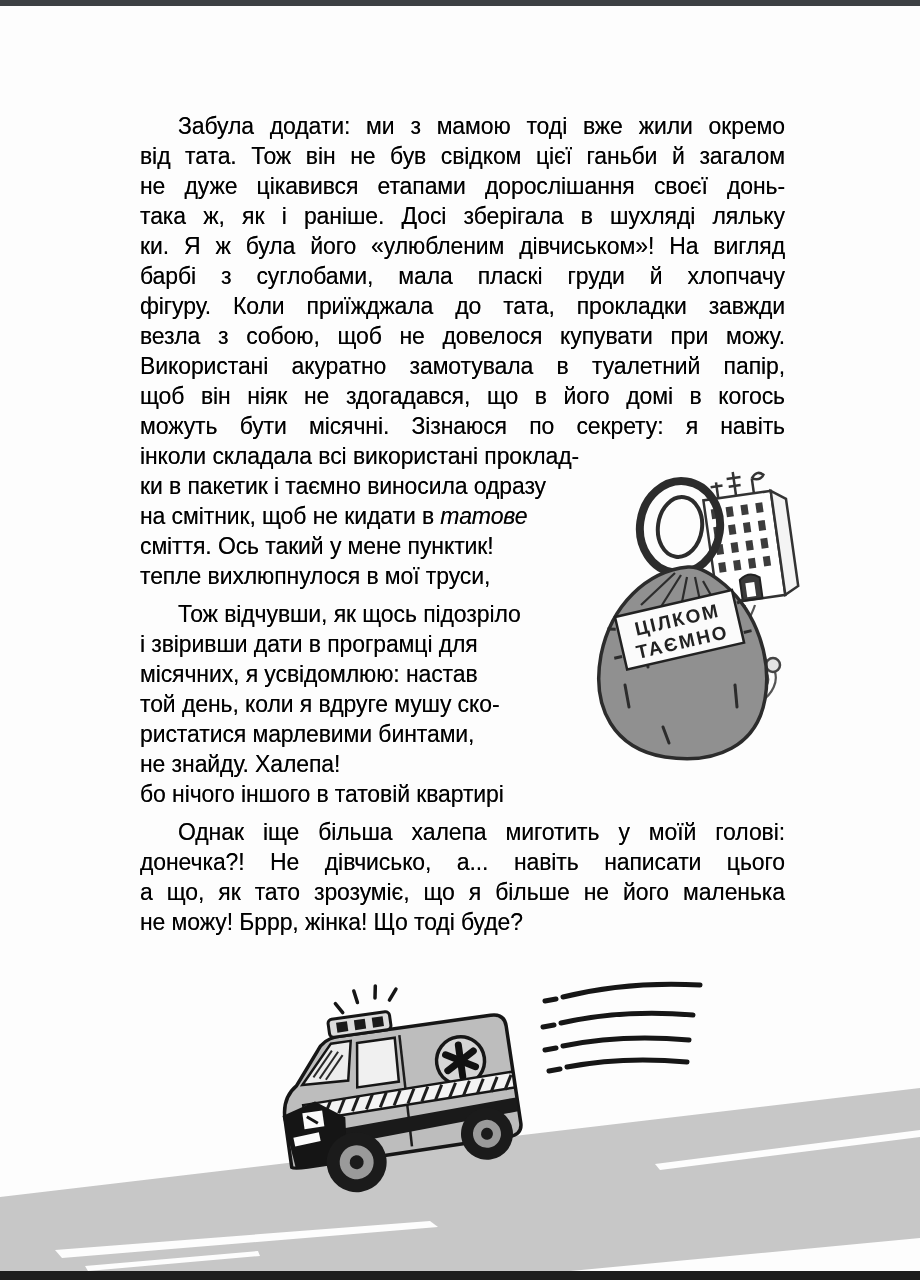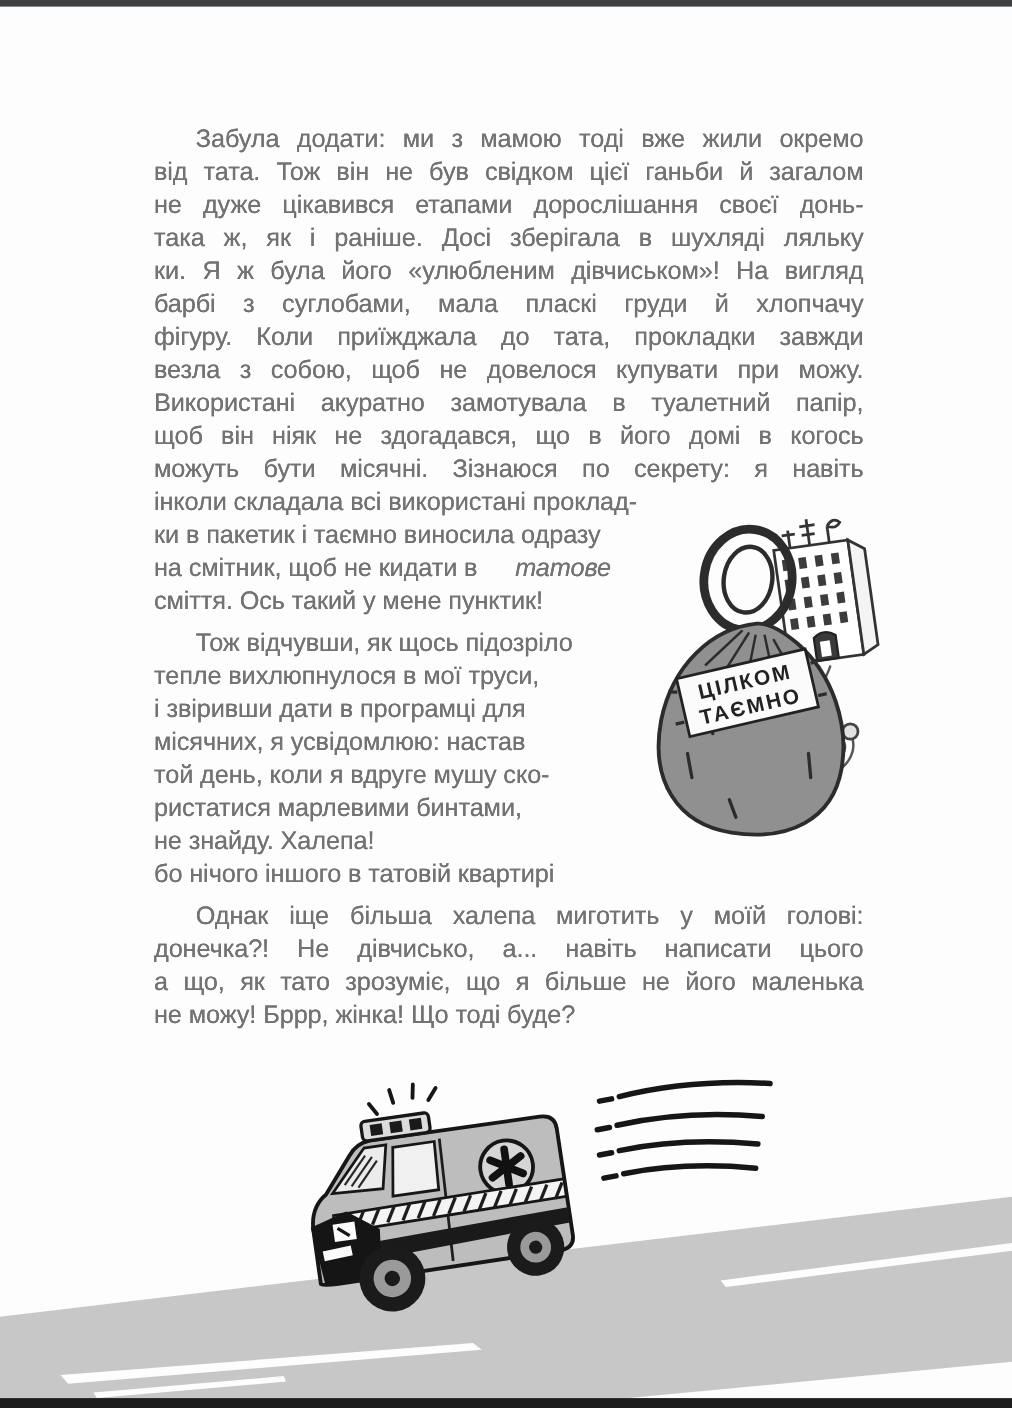--- a/index.html
+++ b/index.html
@@ -8,57 +8,57 @@
     overflow:hidden;font-family:"Liberation Sans",sans-serif;
   }
   #top-bar{position:absolute;left:0;top:0;width:920px;height:6px;}
   #bottom-bar{position:absolute;left:0;bottom:0;width:920px;height:9px;z-index:6;}
   #text-block{
     position:absolute;left:140px;top:111px;width:650px;color:#262626;
     font-size:23px;line-height:30px;letter-spacing:-0.1px;
     text-shadow:0 0 0.6px rgba(38,38,38,0.7);
   }
   .line{width:645px;text-align:justify;text-align-last:justify;white-space:nowrap;}
-  .line i{margin-left:28px;}
+  .line i{}
   .narrow-a{width:460px;text-align:left;text-align-last:left;}
   .narrow-b{width:462px;text-align:left;text-align-last:left;}
   .end{text-align:center;text-align-last:left;}
   .indent{text-indent:38px;}
   .gap{margin-top:8px;}
   .illus{position:absolute;}
   #bag-illus{left:585px;top:455px;width:235px;height:320px;z-index:2;}
   #road-illus{left:0;top:1080px;width:920px;height:200px;z-index:1;}
   #ambulance-illus{left:245px;top:935px;width:470px;height:260px;z-index:3;}
   svg{display:block;}
 </style>
 </head>
 <body>
 
 <div id="page" style="background: rgb(253, 253, 253);">
 
   <div id="top-bar" style="background: rgb(61, 64, 67);"></div>
 
-  <div id="text-block" style="color: #737373;">
+  <div id="text-block" style="color: #000000;">
       <div class="line indent">Забула додати: ми з мамою тоді вже жили окремо</div>
       <div class="line">від тата. Тож він не був свідком цієї ганьби й загалом</div>
       <div class="line">не дуже цікавився етапами дорослішання своєї донь-</div>
       <div class="line">така ж, як і раніше. Досі зберігала в шухляді ляльку</div>
       <div class="line">ки. Я ж була його «улюбленим дівчиськом»! На вигляд</div>
       <div class="line">барбі з суглобами, мала пласкі груди й хлопчачу</div>
       <div class="line">фігуру. Коли приїжджала до тата, прокладки завжди</div>
       <div class="line">везла з собою, щоб не довелося купувати при можу.</div>
       <div class="line">Використані акуратно замотувала в туалетний папір,</div>
       <div class="line">щоб він ніяк не здогадався, що в його домі в когось</div>
       <div class="line">можуть бути місячні. Зізнаюся по секрету: я навіть</div>
       <div class="line narrow-a">інколи складала всі використані проклад-</div>
       <div class="line narrow-a">ки в пакетик і таємно виносила одразу</div>
       <div class="line narrow-a">на смітник, щоб не кидати в <i>татове</i></div>
       <div class="line narrow-a end">сміття. Ось такий у мене пунктик!</div>
+      <div class="line narrow-b">тепле вихлюпнулося в мої труси,</div>
       <div class="line indent narrow-b gap">Тож відчувши, як щось підозріло</div>
-      <div class="line narrow-b">тепле вихлюпнулося в мої труси,</div>
       <div class="line narrow-b">і звіривши дати в програмці для</div>
       <div class="line narrow-b">місячних, я усвідомлюю: настав</div>
       <div class="line narrow-b">той день, коли я вдруге мушу ско-</div>
       <div class="line narrow-b">ристатися марлевими бинтами,</div>
       <div class="line narrow-b end">не знайду. Халепа!</div>
       <div class="line narrow-b">бо нічого іншого в татовій квартирі</div>
       <div class="line indent gap">Однак іще більша халепа миготить у моїй голові:</div>
       <div class="line">донечка?! Не дівчисько, а... навіть написати цього</div>
       <div class="line">а що, як тато зрозуміє, що я більше не його маленька</div>
       <div class="line end">не можу! Бррр, жінка! Що тоді буде?</div>

